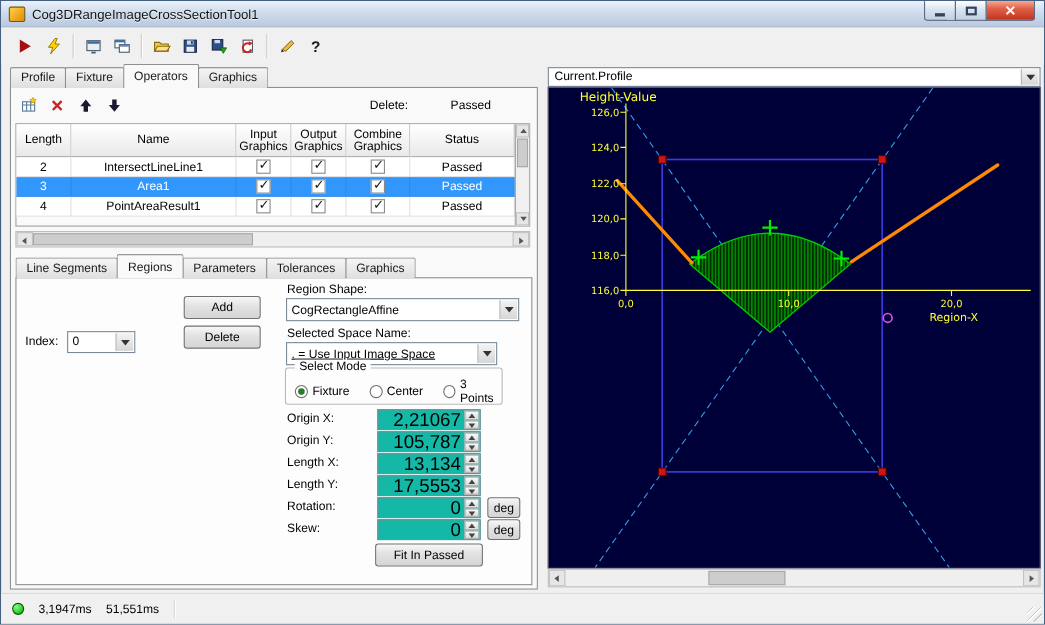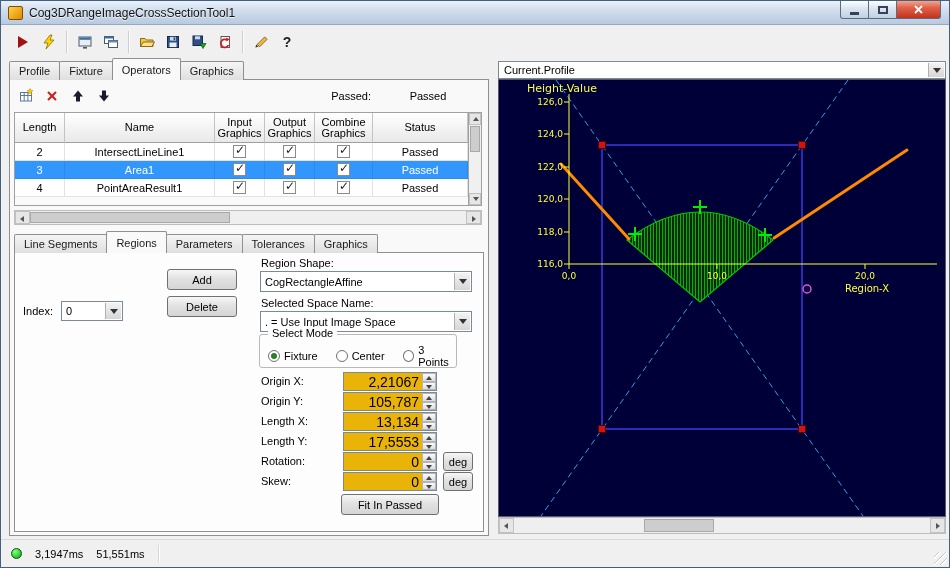--- a/index.html
+++ b/index.html
@@ -86,22 +86,22 @@
   .groupbox { position:absolute; left:244px; top:81px; width:198px; height:34px; border:1px solid #b9b9b9; border-radius:3px; }
   .groupbox .gtitle { position:absolute; top:-8px; left:8px; background:#fdfdfd; padding:0 4px; }
   .radios { position:absolute; left:8px; top:9px; display:flex; gap:18px; align-items:center; }
   .radio { width:12px; height:12px; border:1px solid #707070; border-radius:50%; background:#fff; position:relative; display:inline-block; vertical-align:-2px; margin-right:4px; }
   .radio.sel::after { content:""; position:absolute; left:2px; top:2px; width:6px; height:6px; border-radius:50%; background:#2c7c2c; }
   .ritem { display:flex; align-items:center; }
 
   .frow { position:absolute; left:0; width:100%; height:20px; }
   .frow .lbl { left:246px; top:3px; }
   .numwrap { position:absolute; left:328px; top:0; width:94px; height:19px; }
-  .numwrap input { width:100%; height:100%; border:1px solid #7a8a99; background:#eab308; text-align:right; padding-right:17px;
-    font-family:"Liberation Sans","DejaVu Sans",sans-serif; font-size:14px; }
+  .numwrap input { width:100%; height:100%; border:1px solid #7a8a99; background:#14b8a6; text-align:right; padding-right:17px;
+    font-family:"Liberation Sans","DejaVu Sans",sans-serif; font-size:17px; }
   .spin { position:absolute; right:1px; top:1px; width:14px; height:17px; display:flex; flex-direction:column; }
   .spin span { flex:1; background:linear-gradient(#fafafa,#dcdcdc); border:1px solid #b5b5b5; position:relative; }
   .spin span.up::after { content:""; position:absolute; left:3px; top:2px; border-left:3px solid transparent; border-right:3px solid transparent; border-bottom:4px solid #444; }
   .spin span.dn::after { content:""; position:absolute; left:3px; top:2px; border-left:3px solid transparent; border-right:3px solid transparent; border-top:4px solid #444; }
   .degbtn { left:428px; width:30px; height:19px; top:0; }
 
   
   .rpanel { position:absolute; left:497px; top:60px; width:448px; height:473px; }
   .profilecombo { position:absolute; left:0; top:0; width:448px; height:18px; background:#fff; border:1px solid #7a8a99;
     display:flex; align-items:center; padding-left:5px; }
@@ -239,21 +239,21 @@
       <span class="opbtn">
         <svg width="16" height="16" viewBox="0 0 16 16">
             <polygon points="8,2.5 13,8.5 10,8.5 10,13.5 6,13.5 6,8.5 3,8.5" fill="#1a1a2e"></polygon>
           </svg>
       </span>
       <span class="opbtn">
         <svg width="16" height="16" viewBox="0 0 16 16">
             <polygon points="8,13.5 3,7.5 6,7.5 6,2.5 10,2.5 10,7.5 13,7.5" fill="#1a1a2e"></polygon>
           </svg>
       </span>
-      <span class="status-label lbl" style="position:static">Passed:</span>
+      <span class="status-label lbl" style="position:static">Delete:</span>
       <span class="status-value">Passed</span>
     </div>
 
     <div class="grid">
       <div class="gridmain">
         <div class="ghead">
           <span class="gh c0">Length</span>
           <span class="gh c1">Name</span>
           <span class="gh c2">Input Graphics</span>
           <span class="gh c3">Output Graphics</span>
@@ -338,21 +338,21 @@
 
       <span class="lbl" style="left:246px; top:4px;">Region Shape:</span>
       <div class="combo" style="left:245px; top:18px; width:212px; height:21px;">
         <span>CogRectangleAffine</span>
         <span class="ddbtn">
             <span class="ddtri"></span>
           </span>
       </div>
 
       <span class="lbl" style="left:246px; top:44px;">Selected Space Name:</span>
-      <div class="combo" style="left:245px; top:58px; width:212px; height:21px;">
+      <div class="combo" style="left:245px; top:58px; width:192px; height:21px;text-decoration:underline;">
         <span>. = Use Input Image Space</span>
         <span class="ddbtn">
             <span class="ddtri"></span>
           </span>
       </div>
 
       <div class="groupbox">
         <span class="gtitle">Select Mode</span>
         <div class="radios">
           <span class="ritem">

